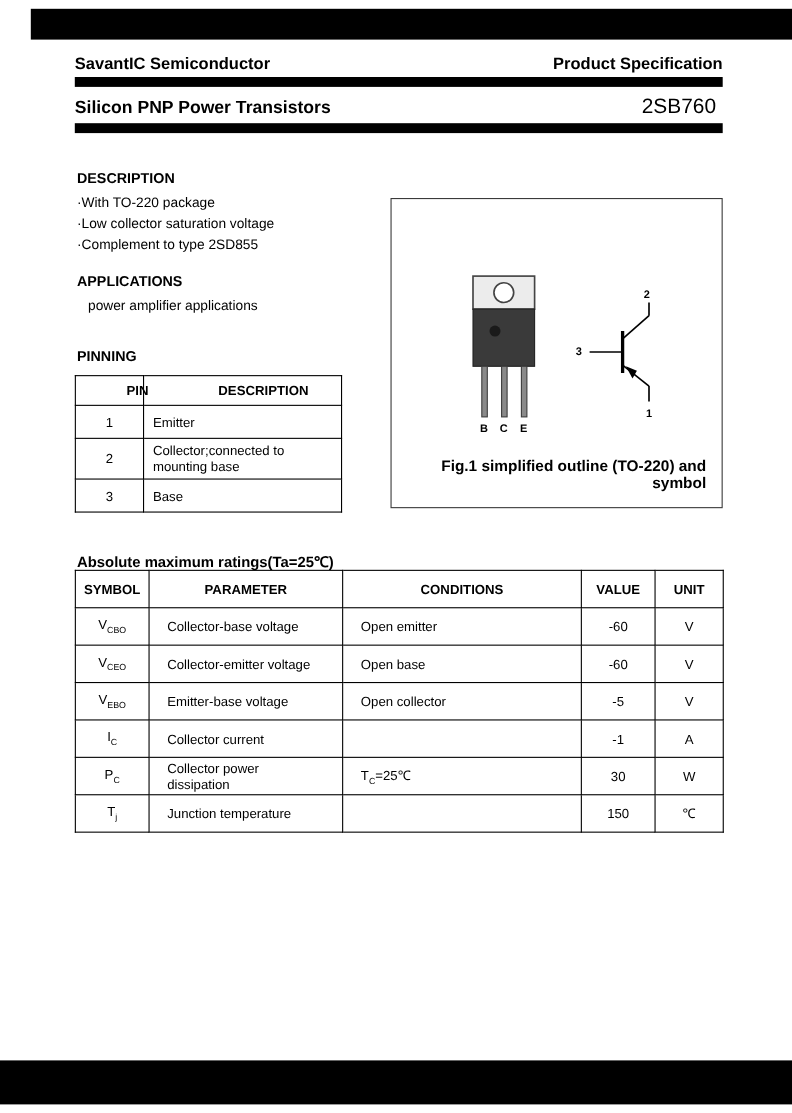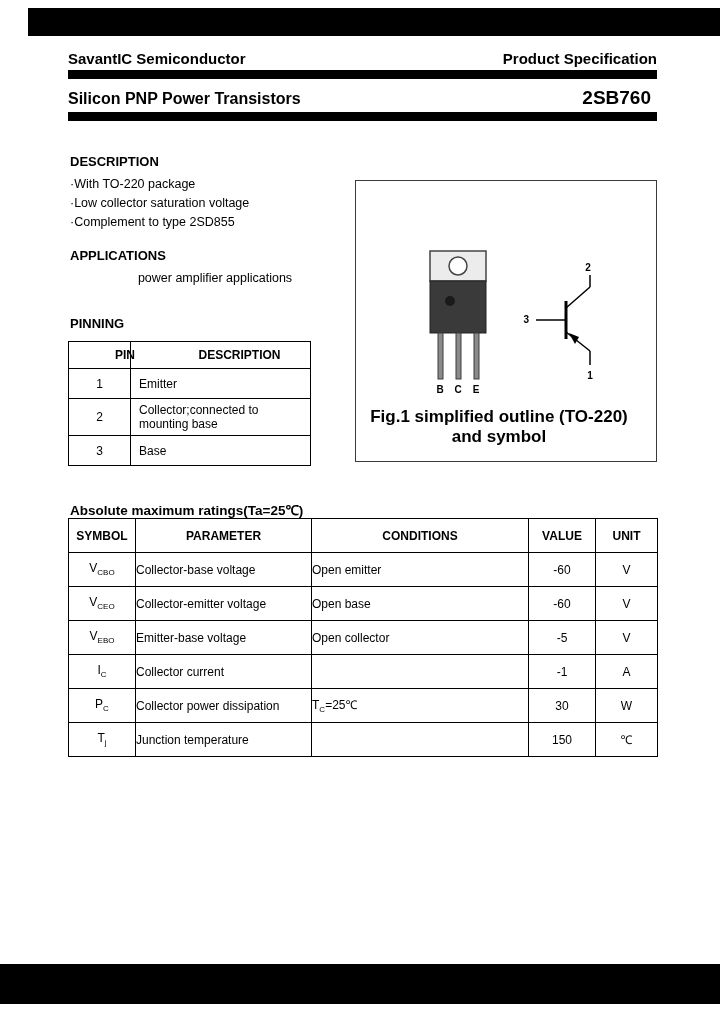--- a/index.html
+++ b/index.html
@@ -15,44 +15,44 @@
 
   #header-row { top: 50px; left: 68px; width: 589px; display: flex; justify-content: space-between; }
   #header-row .h { font-weight: bold; font-size: 15px; }
 
   .rule { left: 68px; width: 589px; height: 9px; background: #000; }
   #rule1 { top: 70px; }
   #rule2 { top: 112px; }
 
   #title-row { top: 87px; left: 68px; width: 589px; display: flex; justify-content: space-between; align-items: baseline; gap: 25px; }
   #doc-title { font-weight: bold; font-size: 16px; }
-  #part-number { font-weight: bold; font-size: 19px; margin-right: 6px; }
+  #part-number { font-weight: normal; font-size: 19px; margin-right: 6px; }
 
   .sec-heading { font-weight: bold; font-size: 13px; }
   #description-block { top: 154px; left: 70px; width: 280px; }
   #description-block .items { margin-top: 6px; font-size: 12.5px; line-height: 19px; }
   #applications-block { top: 248px; left: 70px; width: 280px; }
   #applications-block .items { margin-top: 6px; font-size: 12.5px; line-height: 19px; }
-  .indent2 { padding-left: 10px; text-align: center; }
+  .indent2 { padding-left: 10px; }
 
   #pinning-heading { top: 316px; left: 70px; }
   #pinning-table { top: 341px; left: 68px; width: 242px; border-collapse: collapse; table-layout: fixed; }
   #pinning-table th, #pinning-table td { border: 1px solid #000; font-size: 12px; padding: 4px 8px; }
   #pinning-table th { font-weight: bold; height: 27px; text-align: center; padding-left: 46px; }
   #pinning-table td.pin { text-align: center; }
   #pinning-table td { height: 30px; vertical-align: middle; }
 
   #figure-box { top: 180px; left: 355px; width: 302px; height: 282px; border: 1px solid #3a3a3a; }
-  #figure-caption { position: absolute; bottom: 14px; left: 0; right: 14px; text-align: center; font-weight: bold; font-size: 17px; }
+  #figure-caption { position: absolute; bottom: 14px; left: 0; right: 14px; text-align: right; font-weight: bold; font-size: 14px; }
 
   #ratings-heading { top: 501px; left: 70px; font-size: 13.5px; }
   #ratings-table { top: 518px; left: 68px; width: 589px; border-collapse: collapse; table-layout: fixed; }
   #ratings-table th, #ratings-table td { border: 1px solid #000; font-size: 12px; vertical-align: middle; margin-top: 10px; }
   #ratings-table th { font-weight: bold; height: 34px; text-align: center; }
-  #ratings-table td { height: 34px; padding: 0 0; }
+  #ratings-table td { height: 34px; padding: 0 16px; }
   td.c-sym, td.c-val, td.c-unit { text-align: center; }
   td.c-par, td.c-cond { text-align: left; }
   sub { font-size: 8px; }
 
   svg text { font-family: "Liberation Sans", sans-serif; }
 </style>
 </head>
 <body>
 
 <div class="abs blackbar" id="top-bar"></div>

